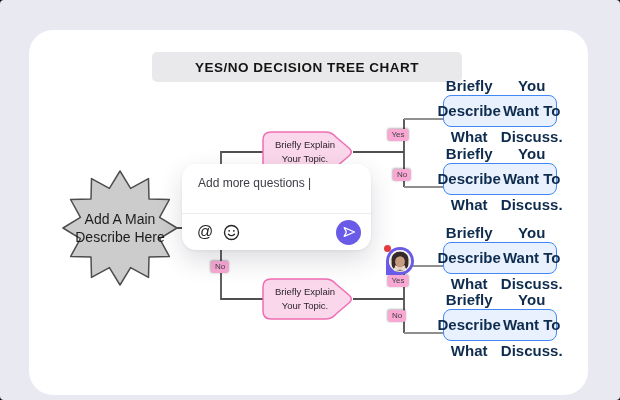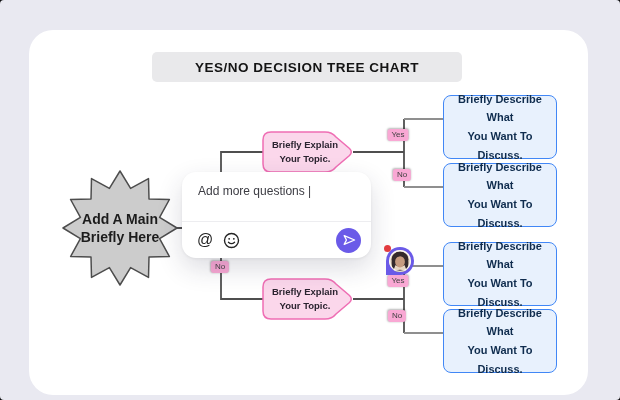--- a/index.html
+++ b/index.html
@@ -9,36 +9,36 @@
     font-family:"Liberation Sans",sans-serif;
   }
   .card{position:absolute;left:29px;top:30px;width:559px;height:365px;
     background:#fff;border-radius:24px;z-index:0;}
   .banner{position:absolute;left:152px;top:52px;width:310px;height:30px;
     background:var(--banner-bg,#E9E9EB);border-radius:5px;z-index:2;
     display:flex;align-items:center;justify-content:center;
     font-weight:bold;font-size:13.5px;letter-spacing:.5px;color:#141414;}
   svg.connectors{position:absolute;left:0;top:0;z-index:1;}
   .node-text{position:absolute;z-index:2;display:flex;flex-direction:column;
-    align-items:center;justify-content:center;text-align:center;font-weight:bold;}
+    align-items:center;justify-content:center;text-align:center;font-weight:normal;}
   .star-text{left:75px;top:207px;width:90px;height:42px;font-size:14px;
     color:#1c1c1c;line-height:1.32;}
   .pink-text{width:82px;height:40px;font-size:9.5px;color:#2b2430;line-height:1.5;}
   .pink-text.p1{left:264px;top:132px;}
   .pink-text.p2{left:264px;top:279px;}
-  .leaf{position:absolute;left:443px;width:114px;height:64px;z-index:2;
+  .leaf{position:absolute;left:443px;width:114px;height:32px;z-index:2;
     background:var(--blue-fill,#E8F1FD);border:1.5px solid var(--blue-border,#4187F6);
     border-radius:8px;box-sizing:border-box;
-    display:flex;flex-direction:column;align-items:center;justify-content:center;
-    text-align:center;font-size:11px;font-weight:bold;color:#0f2c4e;line-height:1.7;}
+    display:flex;flex-direction:row;align-items:center;justify-content:center;
+    text-align:center;font-size:15px;font-weight:bold;color:#0f2c4e;line-height:1.7;}
   .leaf.l1{top:95px;} .leaf.l2{top:163px;} .leaf.l3{top:242px;} .leaf.l4{top:309px;}
   .chip{position:absolute;z-index:3;transform:translate(-50%,-50%);
     background:#f9a8d4;padding:1px 4px 2px;border-radius:3px;font-size:8px;
     color:#3f3f3f;line-height:1.15;box-shadow:0 0 2px rgba(0,0,0,.28);}
-  .composer{position:absolute;left:182px;top:172px;width:189px;height:86px;
+  .composer{position:absolute;left:182px;top:164px;width:189px;height:86px;
     background:#fff;border-radius:14px;z-index:5;
     box-shadow:0 10px 26px rgba(40,40,70,.16),0 1px 3px rgba(0,0,0,.06);}
   .composer-text{position:absolute;left:16px;top:12px;font-size:12px;color:#3c3c43;}
   .composer-divider{position:absolute;left:0;right:0;top:49px;height:1px;background:#ededf0;}
   .composer-row{position:absolute;left:15px;right:10px;top:50px;bottom:0;
     display:flex;align-items:center;gap:10px;}
   .at-icon{font-size:16px;color:#232323;line-height:1;}
   .emoji-icon{display:flex;}
   .send-btn{margin-left:auto;width:25px;height:25px;border-radius:50%;border:none;
     background:var(--accent-purple,#6A5AE8);display:flex;align-items:center;
@@ -70,21 +70,21 @@
     <path d="M404 119 H443 M404 187 H443" fill="none" stroke="var(--line-gray)" stroke-width="2"></path>
     <path d="M353 299 H404 M404 266 V333" fill="none" stroke="var(--line-dark)" stroke-width="1.8"></path>
     <path d="M404 266 H443 M404 333 H443" fill="none" stroke="var(--line-gray)" stroke-width="2"></path>
 
     <path transform="translate(263,132)" d="M8 0 L62 0 Q69 0 73 5 L86.5 16.5 Q90 20 86.5 23.5 L73 35 Q69 40 62 40 L8 40 Q0 40 0 32 L0 8 Q0 0 8 0 Z" fill="var(--pink-fill)" stroke="var(--pink-border)" stroke-width="1.5"></path>
     <path transform="translate(263,279)" d="M8 0 L62 0 Q69 0 73 5 L86.5 16.5 Q90 20 86.5 23.5 L73 35 Q69 40 62 40 L8 40 Q0 40 0 32 L0 8 Q0 0 8 0 Z" fill="var(--pink-fill)" stroke="var(--pink-border)" stroke-width="1.5"></path>
   </svg>
 
   <div class="node-text star-text">
     <span>Add A Main</span>
-    <span>Briefly Here</span>
+    <span>Describe Here</span>
   </div>
   <div class="node-text pink-text p1">
     <span>Briefly Explain</span>
     <span>Your Topic.</span>
   </div>
   <div class="node-text pink-text p2">
     <span>Briefly Explain</span>
     <span>Your Topic.</span>
   </div>
 

